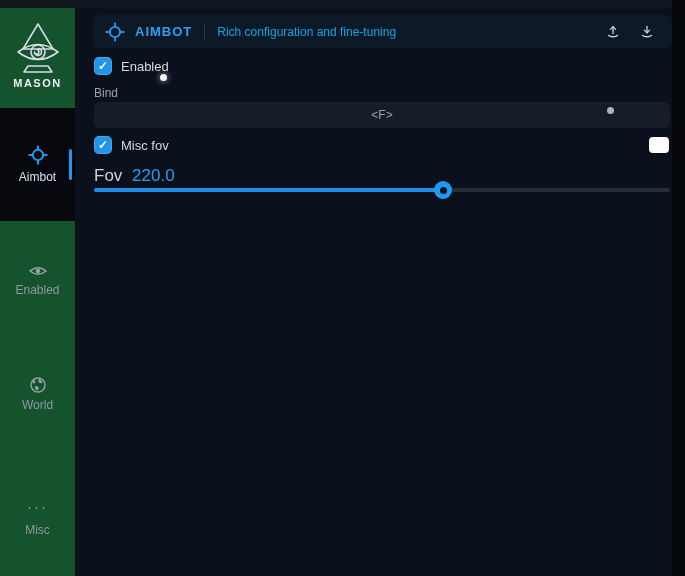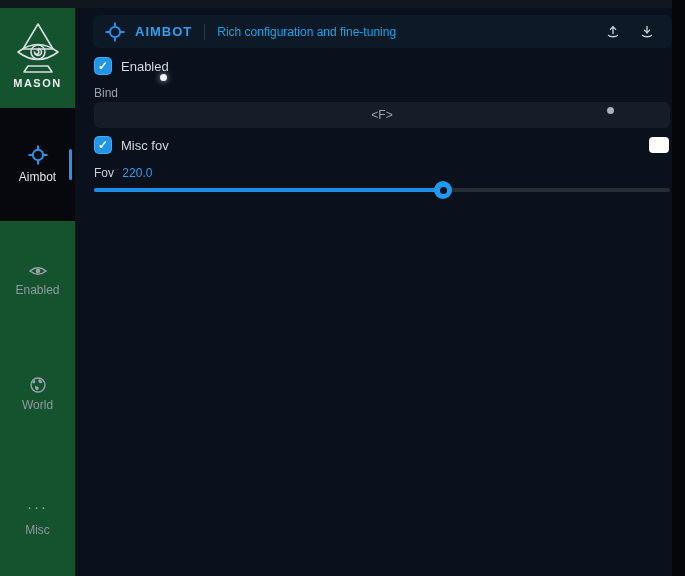--- a/index.html
+++ b/index.html
@@ -62,21 +62,21 @@
   .check-label { margin-left:9px; font-size:13px; color:#d3dade; }
 
   .bind-label { position:absolute; left:19px; top:78px; font-size:12px; color:#98a2ab; }
   .bind-input { position:absolute; left:19px; top:94px; width:576px; height:26px;
                 background:#151e28; border-radius:6px; text-align:center;
                 line-height:26px; font-size:12px; color:#98a1aa; cursor:pointer; }
 
   .swatch { position:absolute; left:574px; top:129px; width:20px; height:16px;
             border-radius:4px; cursor:pointer; background:#ffffff; }
 
-  .fov-label-row { position:absolute; left:19px; top:158px; font-size:12px; }
+  .fov-label-row { position:absolute; left:19px; top:158px; font-size:17px; }
   .fov-name { color:#ccd4da; }
   .fov-value { color:#2b9ff0; margin-left:5px; }
 
   .slider { position:absolute; left:19px; top:180px; width:576px; height:4px;
             background:#272d35; border-radius:2px; cursor:pointer; }
   .slider-fill { position:relative; height:4px; background:#1e8fe8; border-radius:2px; }
   .slider-handle { position:absolute; right:-9px; top:-7px; width:18px; height:18px;
                    background:#1e9bf0; border-radius:50%; display:flex;
                    align-items:center; justify-content:center; cursor:pointer; }
   .slider-handle .hole { width:7px; height:7px; background:#0a101c; border-radius:50%; }

